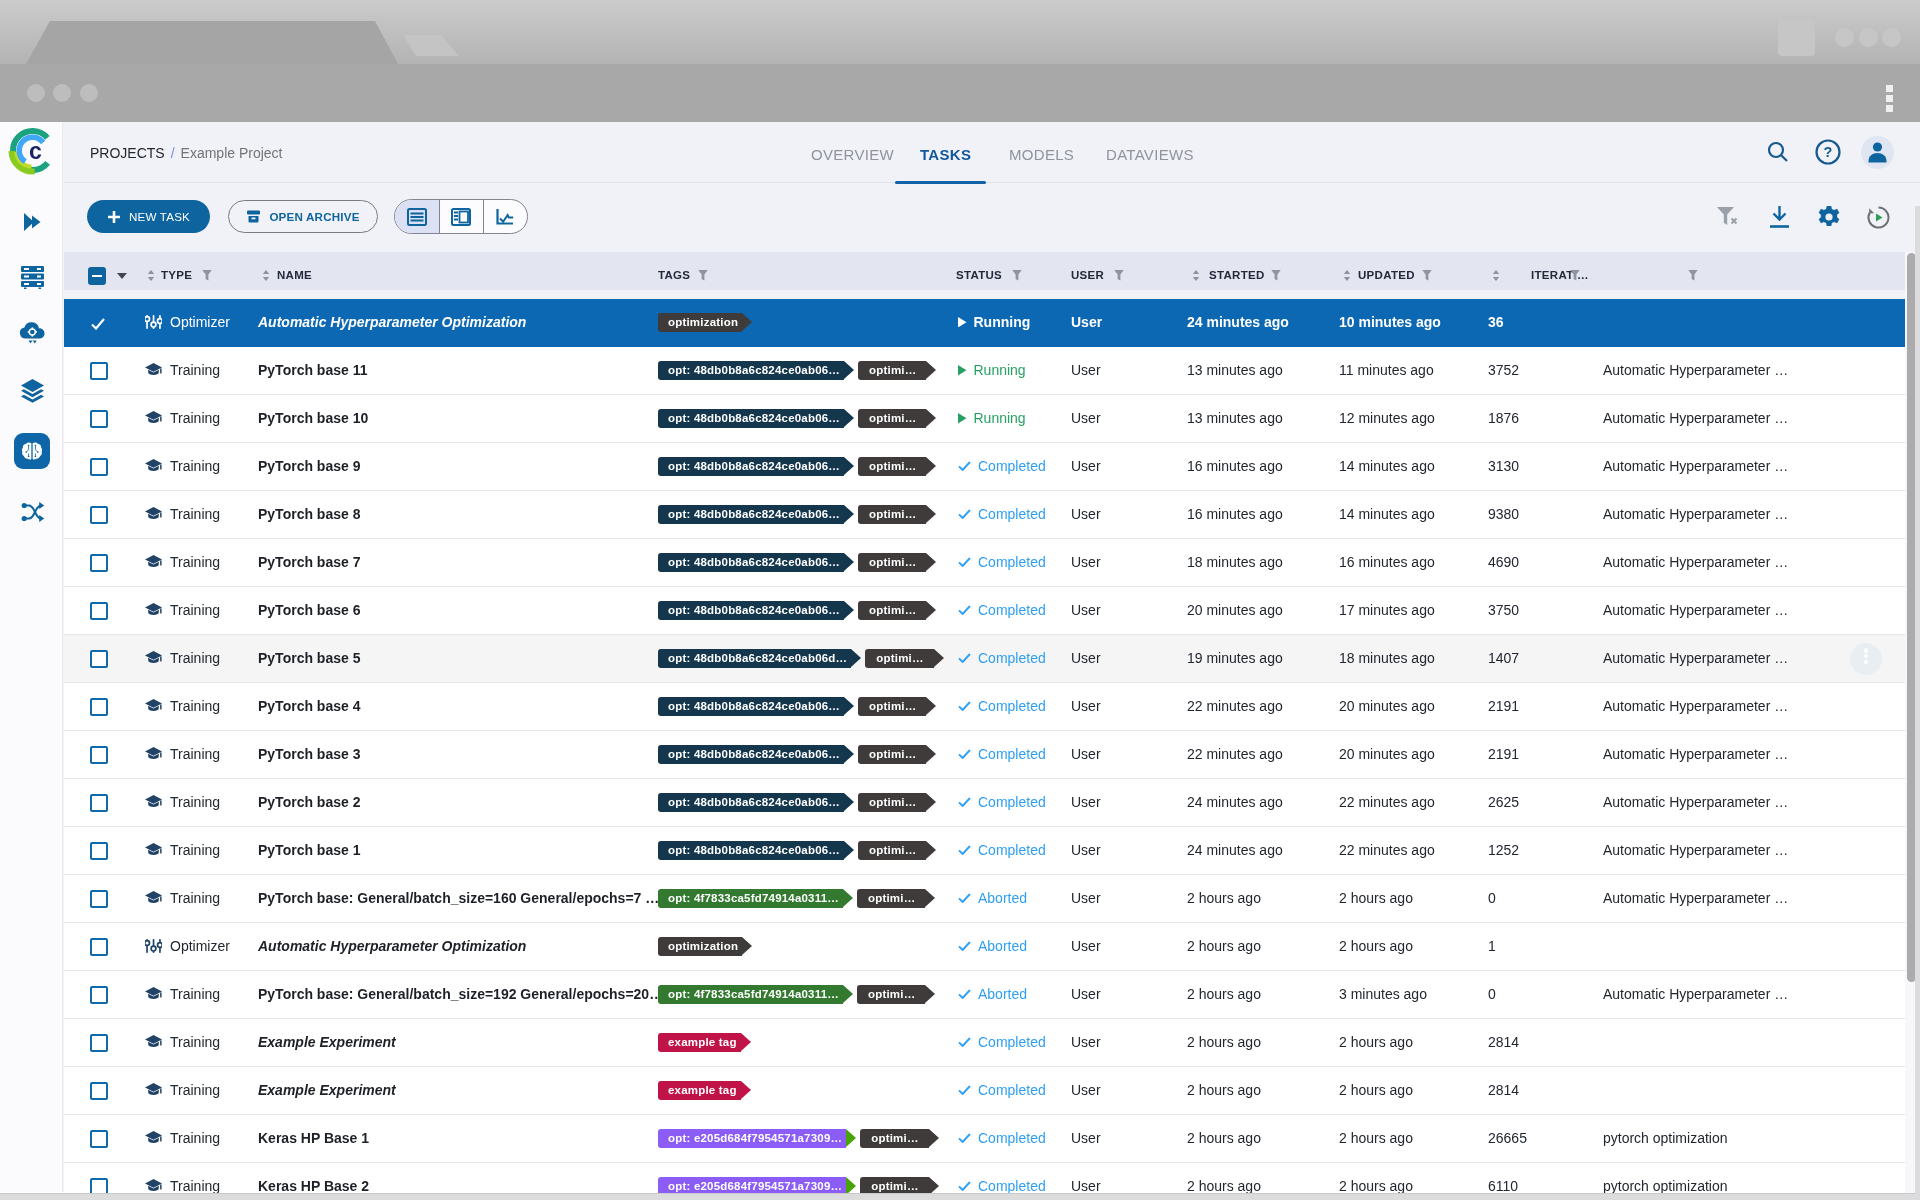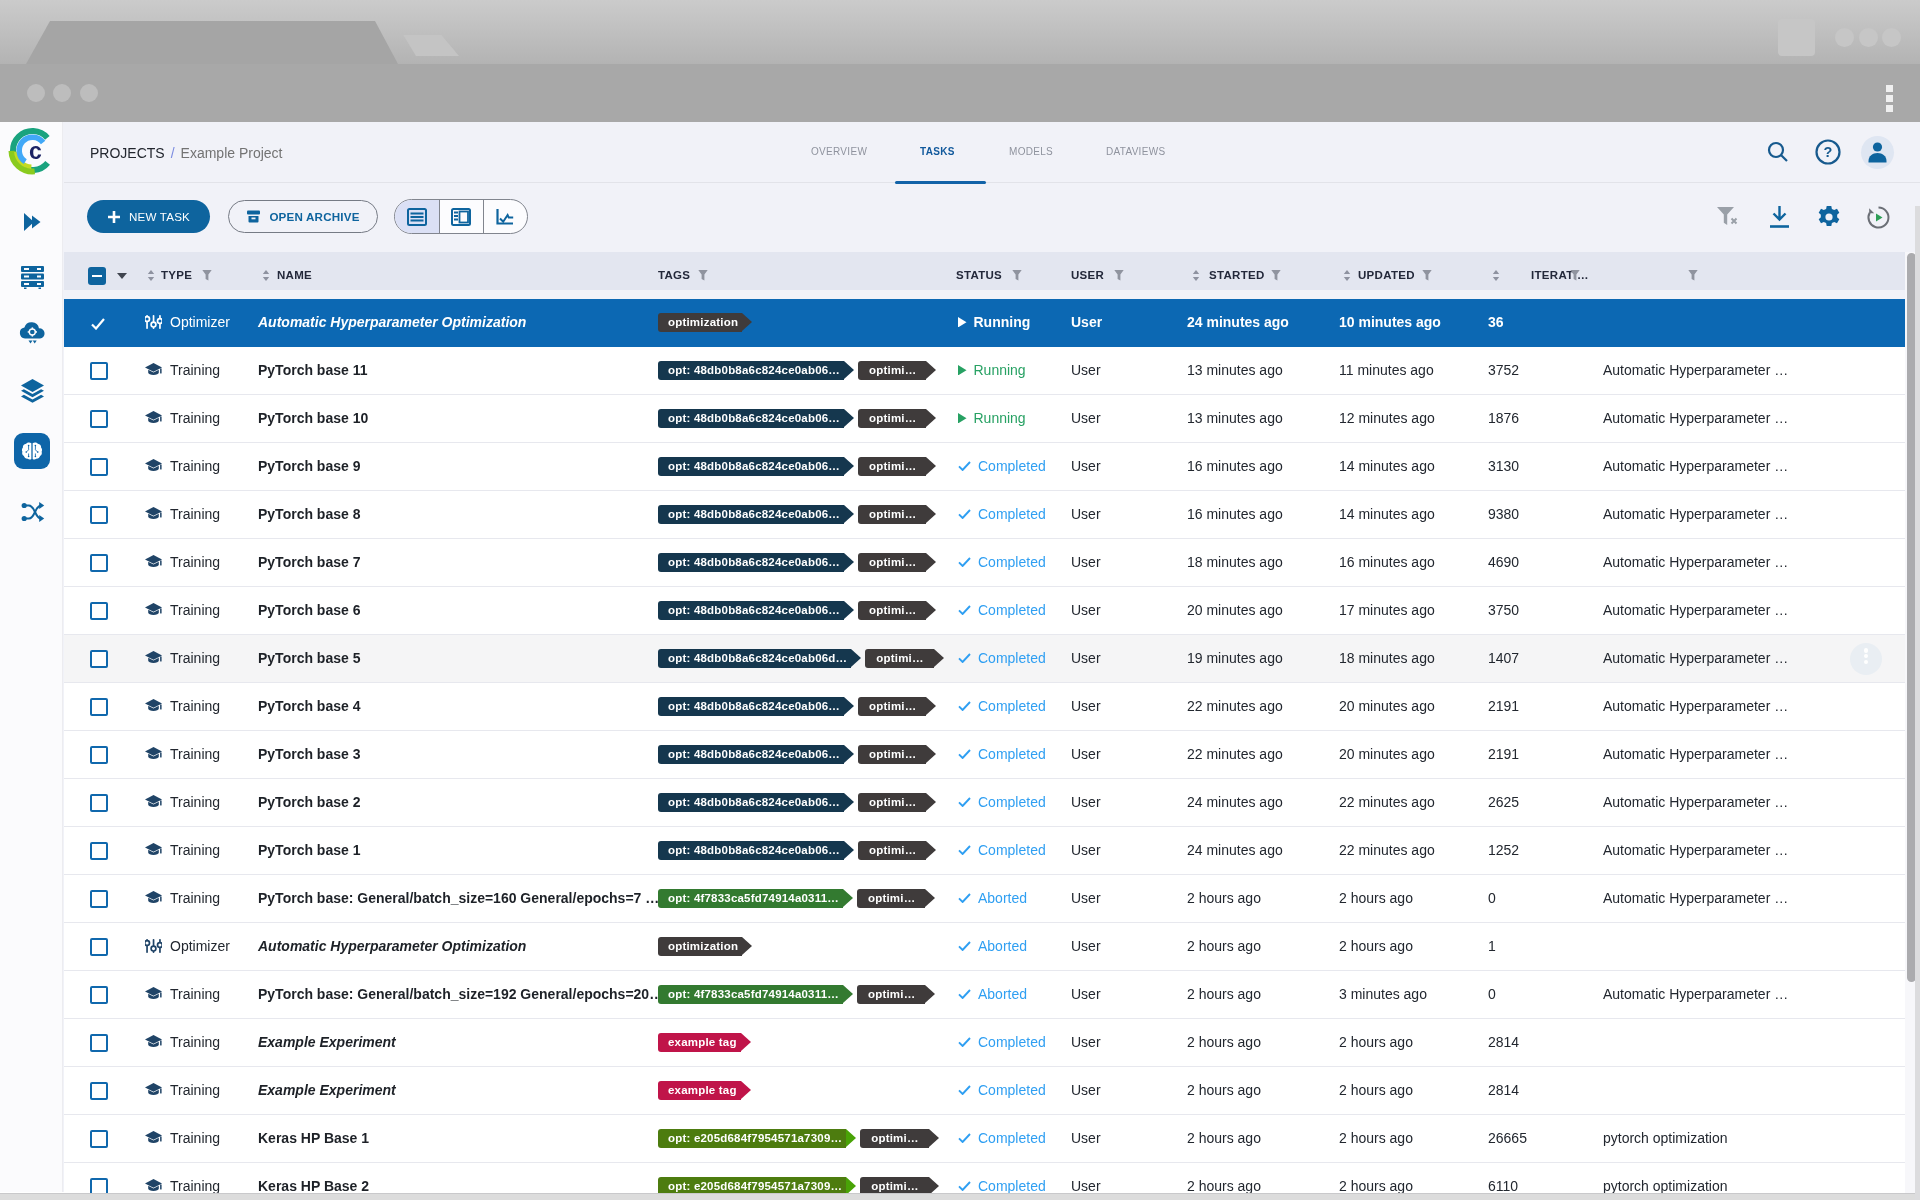--- a/index.html
+++ b/index.html
@@ -20,21 +20,21 @@
   border:5px solid #3a3a3a;border-radius:28px;display:flex;align-items:center;overflow:hidden;}
 #urlbar span{font-size:20.3px;color:#4e4e4e;padding-left:11px;white-space:nowrap;letter-spacing:0px;}
 .mdot{position:absolute;left:1886px;width:7px;height:7px;background:#efefef;}
 
 #app{position:absolute;left:0;top:122px;width:1920px;height:1070px;background:#f1f2f8;}
 #sidebar{position:absolute;left:0;top:122px;width:63px;height:1070px;background:#fbfbfd;border-right:1px solid #ececf0;}
 #hdr{position:absolute;left:64px;top:122px;width:1856px;height:61px;background:#f1f2f8;border-bottom:1px solid #e2e3e9;}
 #crumb{position:absolute;left:90px;top:145px;font-size:14px;color:#23272f;}
 #crumb .sl{color:#7b8ce0;padding:0 6px;}
 #crumb .lnk{color:#737373;}
-.tab-i{position:absolute;top:146px;font-size:10px;letter-spacing:.3px;color:#8f939e;}
+.tab-i{position:absolute;top:146px;font-size:15px;letter-spacing:.3px;color:#8f939e;}
 .tab-a{color:#11599c;font-weight:bold;}
 #tabline{position:absolute;left:894.5px;top:180.5px;width:91px;height:3.5px;background:#1263a8;border-radius:2px;}
 
 #toolbar{position:absolute;left:64px;top:184px;width:1856px;height:68px;background:#f1f2f8;}
 #btn-new{position:absolute;left:87px;top:200px;width:123px;height:33px;border-radius:17px;background:#0e649e;
   color:#fff;font-size:11.6px;font-weight:normal;letter-spacing:.2px;display:flex;align-items:center;justify-content:center;gap:8px;}
 #btn-arch{position:absolute;left:228px;top:200px;width:150px;height:33px;border-radius:17px;border:1px solid #767b85;
   color:#0e649e;font-size:11.6px;font-weight:bold;letter-spacing:.2px;display:flex;align-items:center;justify-content:center;gap:8px;}
 #vgroup{position:absolute;left:394px;top:199px;width:134px;height:35px;border:1px solid #81858e;border-radius:18px;
   display:flex;overflow:hidden;background:#fcfcfe;}
@@ -61,21 +61,21 @@
 .ticon{position:absolute;left:83px;top:16px;}
 .ital{font-style:italic;}
 
 .tag{display:inline-flex;align-items:center;height:19px;border-radius:3px 0 0 3px;position:relative;
   color:#fff;font-size:11.5px;font-weight:bold;padding:0 4px 0 10px;margin-right:14px;letter-spacing:.2px;}
 .tag:after{content:"";position:absolute;left:100%;top:0;width:0;height:0;
   border-left:10px solid transparent;border-top:9.5px solid transparent;border-bottom:9.5px solid transparent;}
 .tg-navy{background:#15374e;}.tg-navy:after{border-left-color:#15374e;}
 .tg-dark{background:#3f3b3b;}.tg-dark:after{border-left-color:#3f3b3b;}
 .tg-grn{background:#337a30;}.tg-grn:after{border-left-color:#337a30;}
-.tg-lime{background:#4d7c0f;}.tg-lime:after{border-left-color:#49a307;}
+.tg-lime{background:#8b5cf6;}.tg-lime:after{border-left-color:#49a307;}
 .tg-red{background:#c01449;}.tg-red:after{border-left-color:#c01449;}
 
 .st{position:absolute;left:894px;top:0;height:47px;display:flex;align-items:center;gap:7px;font-size:14px;}
 .st-run{color:#27a163;}
 .st-done{color:#2f9ff2;}
 .st-w{color:#fff;font-weight:bold;}
 
 #sbtrack{position:absolute;left:1905px;top:252px;width:10px;height:948px;background:#f7f7fa;}
 #sbthumb{position:absolute;left:1907px;top:253px;width:8.5px;height:729px;background:#ababae;border-radius:5px;}
 #footer{position:absolute;left:0;top:1193px;width:1920px;height:7px;background:#dcdcdc;border-top:1px solid #c9c9cb;}

